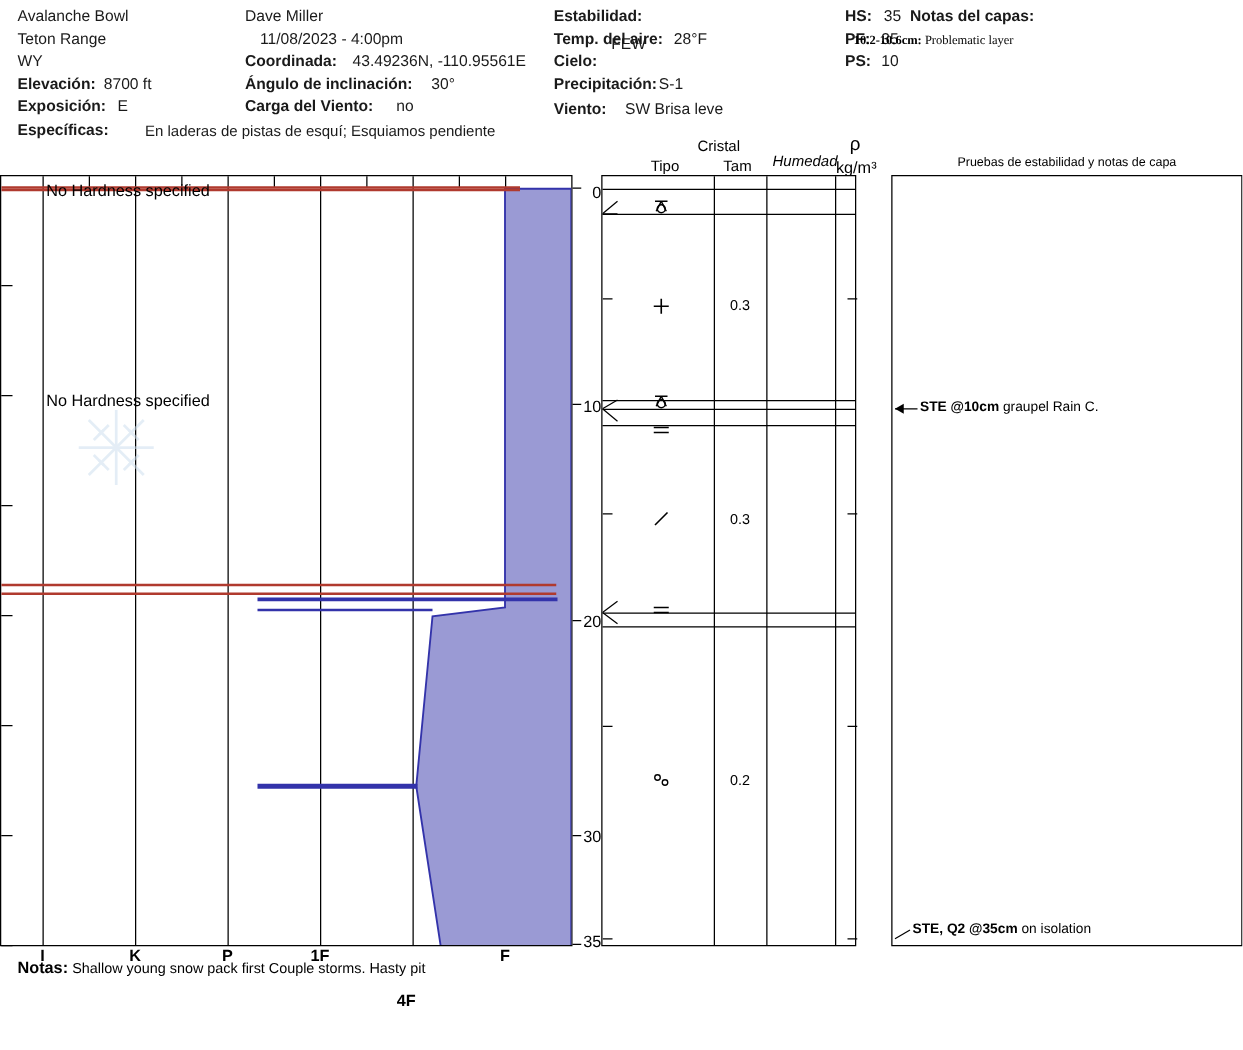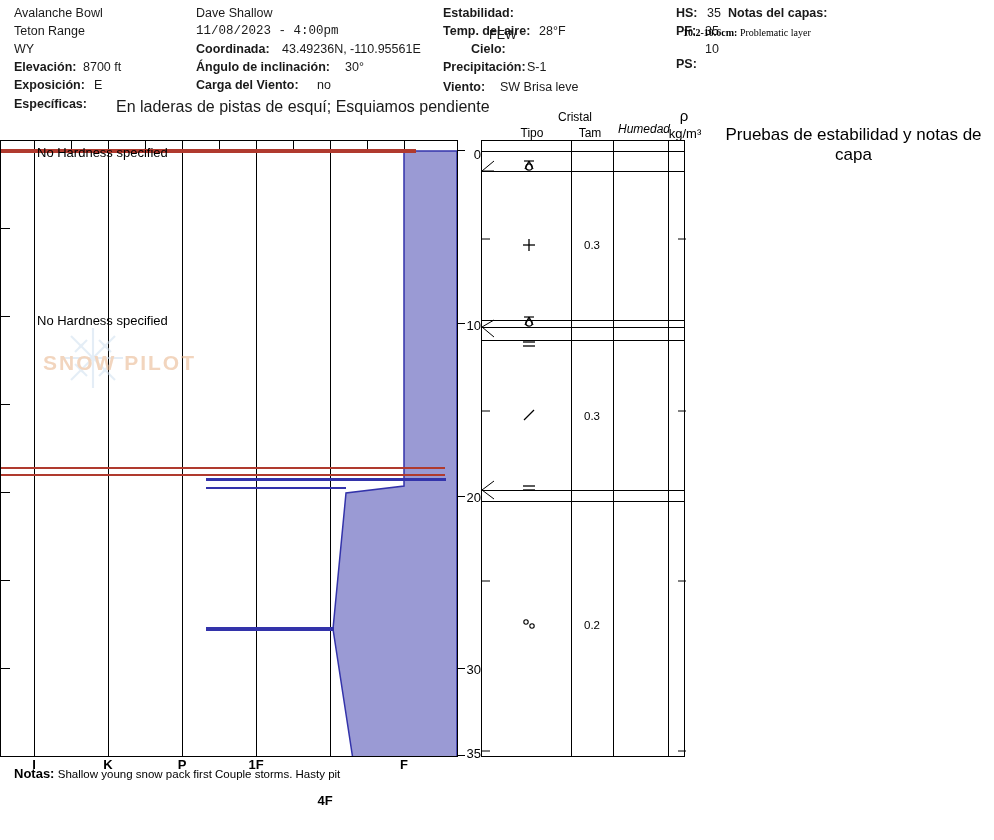--- a/index.html
+++ b/index.html
@@ -83,46 +83,46 @@
   <div class="hdr">
 
     <div class="h-txt" style="left:14px; top:6px;">Avalanche Bowl</div>
     <div class="h-txt" style="left:14px; top:24px;">Teton Range</div>
     <div class="h-txt" style="left:14px; top:42px;">WY</div>
     <div class="h-txt h-lbl" style="left:14px; top:60px;">Elevación:</div>
     <div class="h-txt" style="left:83px; top:60px;">8700 ft</div>
     <div class="h-txt h-lbl" style="left:14px; top:78px;">Exposición:</div>
     <div class="h-txt" style="left:94px; top:78px;">E</div>
     <div class="h-txt h-lbl" style="left:14px; top:97px;">Específicas:</div>
-    <div class="h-txt" style="left:96px; top:98px; font-size:16px;padding-left:20px;">En laderas de pistas de esquí; Esquiamos pendiente</div>
-
-    <div class="h-txt" style="left:196px; top:6px;">Dave Shallow</div>
-    <div class="h-txt" style="left:196px; top:24px;font-family:Liberation Mono, monospace;">11/08/2023 - 4:00pm</div>
+    <div class="h-txt" style="left:96px; top:98px; font-size:12px;padding-left:20px;">En laderas de pistas de esquí; Esquiamos pendiente</div>
+
+    <div class="h-txt" style="left:196px; top:6px;">Dave Miller</div>
+    <div class="h-txt" style="left:208px; top:24px;">11/08/2023 - 4:00pm</div>
     <div class="h-txt h-lbl" style="left:196px; top:42px;">Coordinada:</div>
     <div class="h-txt" style="left:282px; top:42px;text-align:right;">43.49236N, -110.95561E</div>
     <div class="h-txt h-lbl" style="left:196px; top:60px;">Ángulo de inclinación:</div>
     <div class="h-txt" style="left:345px; top:60px;">30°</div>
     <div class="h-txt h-lbl" style="left:196px; top:78px;">Carga del Viento:</div>
     <div class="h-txt" style="left:317px; top:78px;">no</div>
 
     <div class="h-txt h-lbl" style="left:443px; top:6px;">Estabilidad:</div>
     <div class="h-txt h-lbl" style="left:443px; top:24px;">Temp. del aire:</div>
     <div class="h-txt" style="left:539px; top:24px;">28°F</div>
-    <div class="h-txt h-lbl" style="left:443px; top:42px;margin-left:28px;">Cielo:</div>
+    <div class="h-txt h-lbl" style="left:443px; top:42px;">Cielo:</div>
     <div class="h-txt" style="left:489px; top:28px;">FEW</div>
     <div class="h-txt h-lbl" style="left:443px; top:60px;">Precipitación:</div>
     <div class="h-txt" style="left:527px; top:60px;">S-1</div>
     <div class="h-txt h-lbl" style="left:443px; top:80px;">Viento:</div>
     <div class="h-txt" style="left:500px; top:80px;">SW Brisa leve</div>
 
     <div class="h-txt h-lbl" style="left:676px; top:6px;">HS:</div>
     <div class="h-txt" style="left:707px; top:6px;">35</div>
     <div class="h-txt h-lbl" style="left:676px; top:24px;">PF:</div>
     <div class="h-txt" style="left:705px; top:24px;">35</div>
-    <div class="h-txt h-lbl" style="left:676px; top:42px;margin-top:15px;">PS:</div>
+    <div class="h-txt h-lbl" style="left:676px; top:42px;">PS:</div>
     <div class="h-txt" style="left:705px; top:42px;">10</div>
 
     <div class="h-txt h-lbl" style="left:728px; top:6px;">Notas del capas:</div>
     <div class="layercap" style="left:683px; top:27px;font-family:Liberation Serif, serif;">
       <b>10.2-10.6cm:</b>
       <span>Problematic layer</span>
     </div>
   </div>
 
   <div class="frame" id="hardness">
@@ -180,21 +180,20 @@
           <line x1="-18" y1="-6" x2="-10" y2="-14"></line>
             <line x1="-18" y1="6" x2="-10" y2="14"></line>
           <line x1="18" y1="-6" x2="10" y2="-14"></line>
             <line x1="18" y1="6" x2="10" y2="14"></line>
           <line x1="-6" y1="-18" x2="-14" y2="-10"></line>
             <line x1="6" y1="-18" x2="14" y2="-10"></line>
           <line x1="-6" y1="18" x2="-14" y2="10"></line>
             <line x1="6" y1="18" x2="14" y2="10"></line>
         </g>
       </svg>
-      <div id="wm-text">SNOW PILOT</div>
     </div>
 
     <div class="nohard" style="left:36px; top:4px;">No Hardness specified</div>
     <div class="nohard" style="left:36px; top:172px;">No Hardness specified</div>
   </div>
 
   <div class="hlabels">
     <span style="left:34px;">I</span>
     <span style="left:108px;">K</span>
     <span style="left:182px;">P</span>
@@ -217,21 +216,21 @@
     <div class="dlabel" style="top:529px;">30</div>
     <div class="dlabel" style="top:613px;">35</div>
   </div>
 
   <div class="ghdr" style="left:534px; top:110px; width:82px; font-weight:normal;">Cristal</div>
   <div class="ghdr" style="left:503px; top:126px; width:58px;">Tipo</div>
   <div class="ghdr" style="left:565px; top:126px; width:50px;">Tam</div>
   <div class="ghdr" style="left:611px; top:122px; width:66px;font-style:italic;">Humedad</div>
   <div class="ghdr" style="left:664px; top:107px; width:40px; font-size:15px;">ρ</div>
   <div class="ghdr" style="left:661px; top:126px; width:48px; font-size:13px;">kg/m³</div>
-  <div class="ghdr" style="left:713px; top:125px; width:281px; font-size:17px;">Pruebas de estabilidad y notas de capa</div>
+  <div class="ghdr" style="left:713px; top:125px; width:281px; font-size:10px;">Pruebas de estabilidad y notas de capa</div>
 
   <div class="frame" id="grainbox">
     <div class="vline" style="left:89px;"></div>
     <div class="vline" style="left:131px;"></div>
     <div class="vline" style="left:186px;"></div>
 
     <div class="hline" style="top:10px;"></div>
     <div class="hline" style="top:30px;"></div>
     <div class="hline" style="top:179px;"></div>
     <div class="hline" style="top:186px;"></div>
@@ -293,19 +292,37 @@
         <circle cx="-3" cy="-3" r="2.2"></circle>
         <circle cx="3" cy="1" r="2.2"></circle>
       </g>
     </svg>
 
     <div class="gcell" style="left:89px; top:98px; width:42px;">0.3</div>
     <div class="gcell" style="left:89px; top:269px; width:42px;">0.3</div>
     <div class="gcell" style="left:89px; top:478px; width:42px;">0.2</div>
   </div>
 
+  <div class="frame" id="notesbox">
+    <svg width="281" height="617" style="position:absolute;left:0;top:0;">
+
+      <line x1="2" y1="186" x2="20" y2="186" stroke="#000" stroke-width="1"></line>
+      <polygon points="2,186 9,182 9,190" fill="#000"></polygon>
+
+      <line x1="2" y1="610" x2="14" y2="603" stroke="#000" stroke-width="1"></line>
+    </svg>
+
+    <div class="ntext" style="left:22px; top:179px;">
+      <span>STE @10cm</span>
+      <span class="plain">graupel Rain C.</span>
+    </div>
+    <div class="ntext" style="left:16px; top:596px;">
+      <span>STE, Q2 @35cm</span>
+      <span class="plain">on isolation</span>
+    </div>
+  </div>
 
   <div id="bottomnotes">
     <b>Notas:</b>
     <span class="v">Shallow young snow pack first Couple storms. Hasty pit</span>
   </div>
 
 </div>
 
 </body></html>

